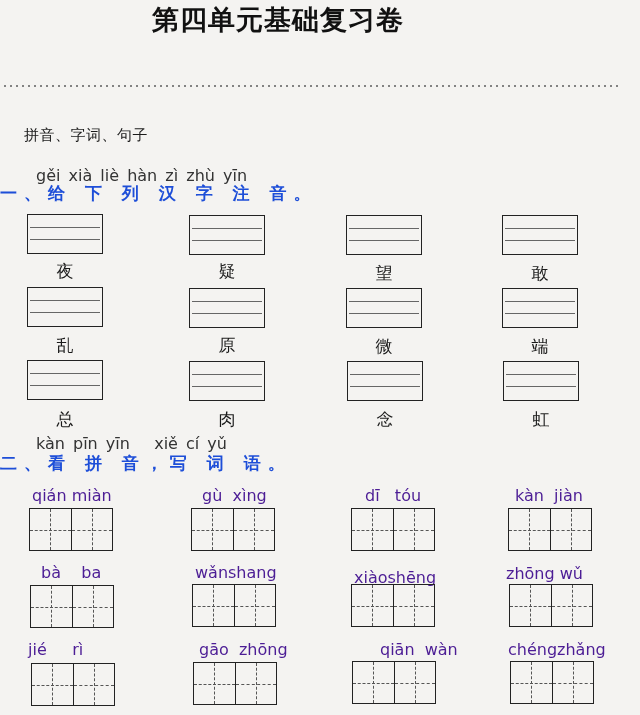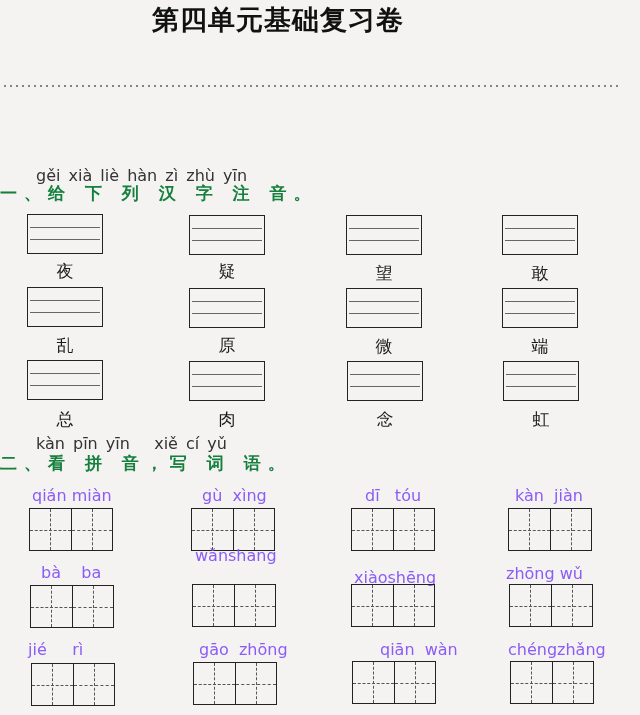--- a/index.html
+++ b/index.html
@@ -32,37 +32,37 @@
       display: flex; align-items: center;
       height: 20px; border-radius: 11px 14px 14px 11px;
       border: 1.5px solid #222; border-left: 3px solid #222;
       background: linear-gradient(90deg, #d8d8d8 0%, #e6e6e6 60%, #fafafa 60%);
       padding: 0 10px 0 4px; font-size: 14px;
     }
     .kp-num { margin-left: 18px; font-size: 13px; }
     .kp-topic { margin-left: 18px; font-size: 15px; letter-spacing: 0.5px; }
 
     .q-pinyin { position: absolute; font-size: 16px; color: #333; word-spacing: 3px; white-space: pre; }
-    .q-head { position: absolute; font-size: 17px; font-weight: bold; letter-spacing: 7px; color: #15803d; }
+    .q-head { position: absolute; font-size: 17px; font-weight: bold; letter-spacing: 7px; color: #1d4ed8; }
 
     .py-box {
       position: absolute; width: 76px; height: 40px;
       border: 1.5px solid #222; box-sizing: border-box; background: transparent;
     }
     .py-box::before, .py-box::after {
       content: ""; position: absolute; left: 2px; right: 2px; height: 1px; background: #666;
     }
     .py-box::before { top: 12px; }
     .py-box::after { top: 24px; }
     .char {
       position: absolute; width: 76px; text-align: center;
       font-family: "DejaVu Serif", "Liberation Serif", serif; font-size: 17px;
     }
 
-    .word-py { position: absolute; font-size: 16px; color: #8b5cf6; white-space: pre; }
+    .word-py { position: absolute; font-size: 16px; color: #4c1d95; white-space: pre; }
     .tz-box {
       position: absolute; width: 84px; height: 43px;
       border: 1.5px solid #222; box-sizing: border-box;
       display: flex;
     }
     .tz-cell {
       flex: 1; position: relative; box-sizing: border-box;
     }
     .tz-cell + .tz-cell { border-left: 1.2px solid #222; }
     .tz-cell::before {
@@ -75,20 +75,21 @@
     }
   </style>
 </head>
 <body>
 
 <div>
   <div class="title">第四单元基础复习卷</div>
   <div class="dotline"></div>
 
   <div class="kp">
+    <span class="kp-topic">拼音、字词、句子</span>
   </div>
 
   <div class="q-pinyin" style="left:36px; top:166px;">gěi xià liè hàn zì zhù yīn</div>
   <div class="q-head" style="left:0px; top:182px;">一、给 下 列 汉 字 注 音。</div>
 
   <div>
 
     <div class="py-box" style="left:27px; top:214px;"></div>
     <div class="char" style="left:27px; top:260px;">夜</div>
     <div class="py-box" style="left:189px; top:215px;"></div>
@@ -141,21 +142,21 @@
     <div class="tz-box" style="left:508px; top:508px;">
         <div class="tz-cell"></div>
         <div class="tz-cell"></div>
       </div>
 
     <div class="word-py" style="left:41px; top:563px;">bà    ba</div>
     <div class="tz-box" style="left:30px; top:585px;">
         <div class="tz-cell"></div>
         <div class="tz-cell"></div>
       </div>
-    <div class="word-py" style="left:195px; top:546px;">wǎnshang</div>
+    <div class="word-py" style="left:195px; top:563px;">wǎnshang</div>
     <div class="tz-box" style="left:192px; top:584px;">
         <div class="tz-cell"></div>
         <div class="tz-cell"></div>
       </div>
     <div class="word-py" style="left:354px; top:568px;">xiàoshēng</div>
     <div class="tz-box" style="left:351px; top:584px;">
         <div class="tz-cell"></div>
         <div class="tz-cell"></div>
       </div>
     <div class="word-py" style="left:506px; top:564px;">zhōng wǔ</div>

